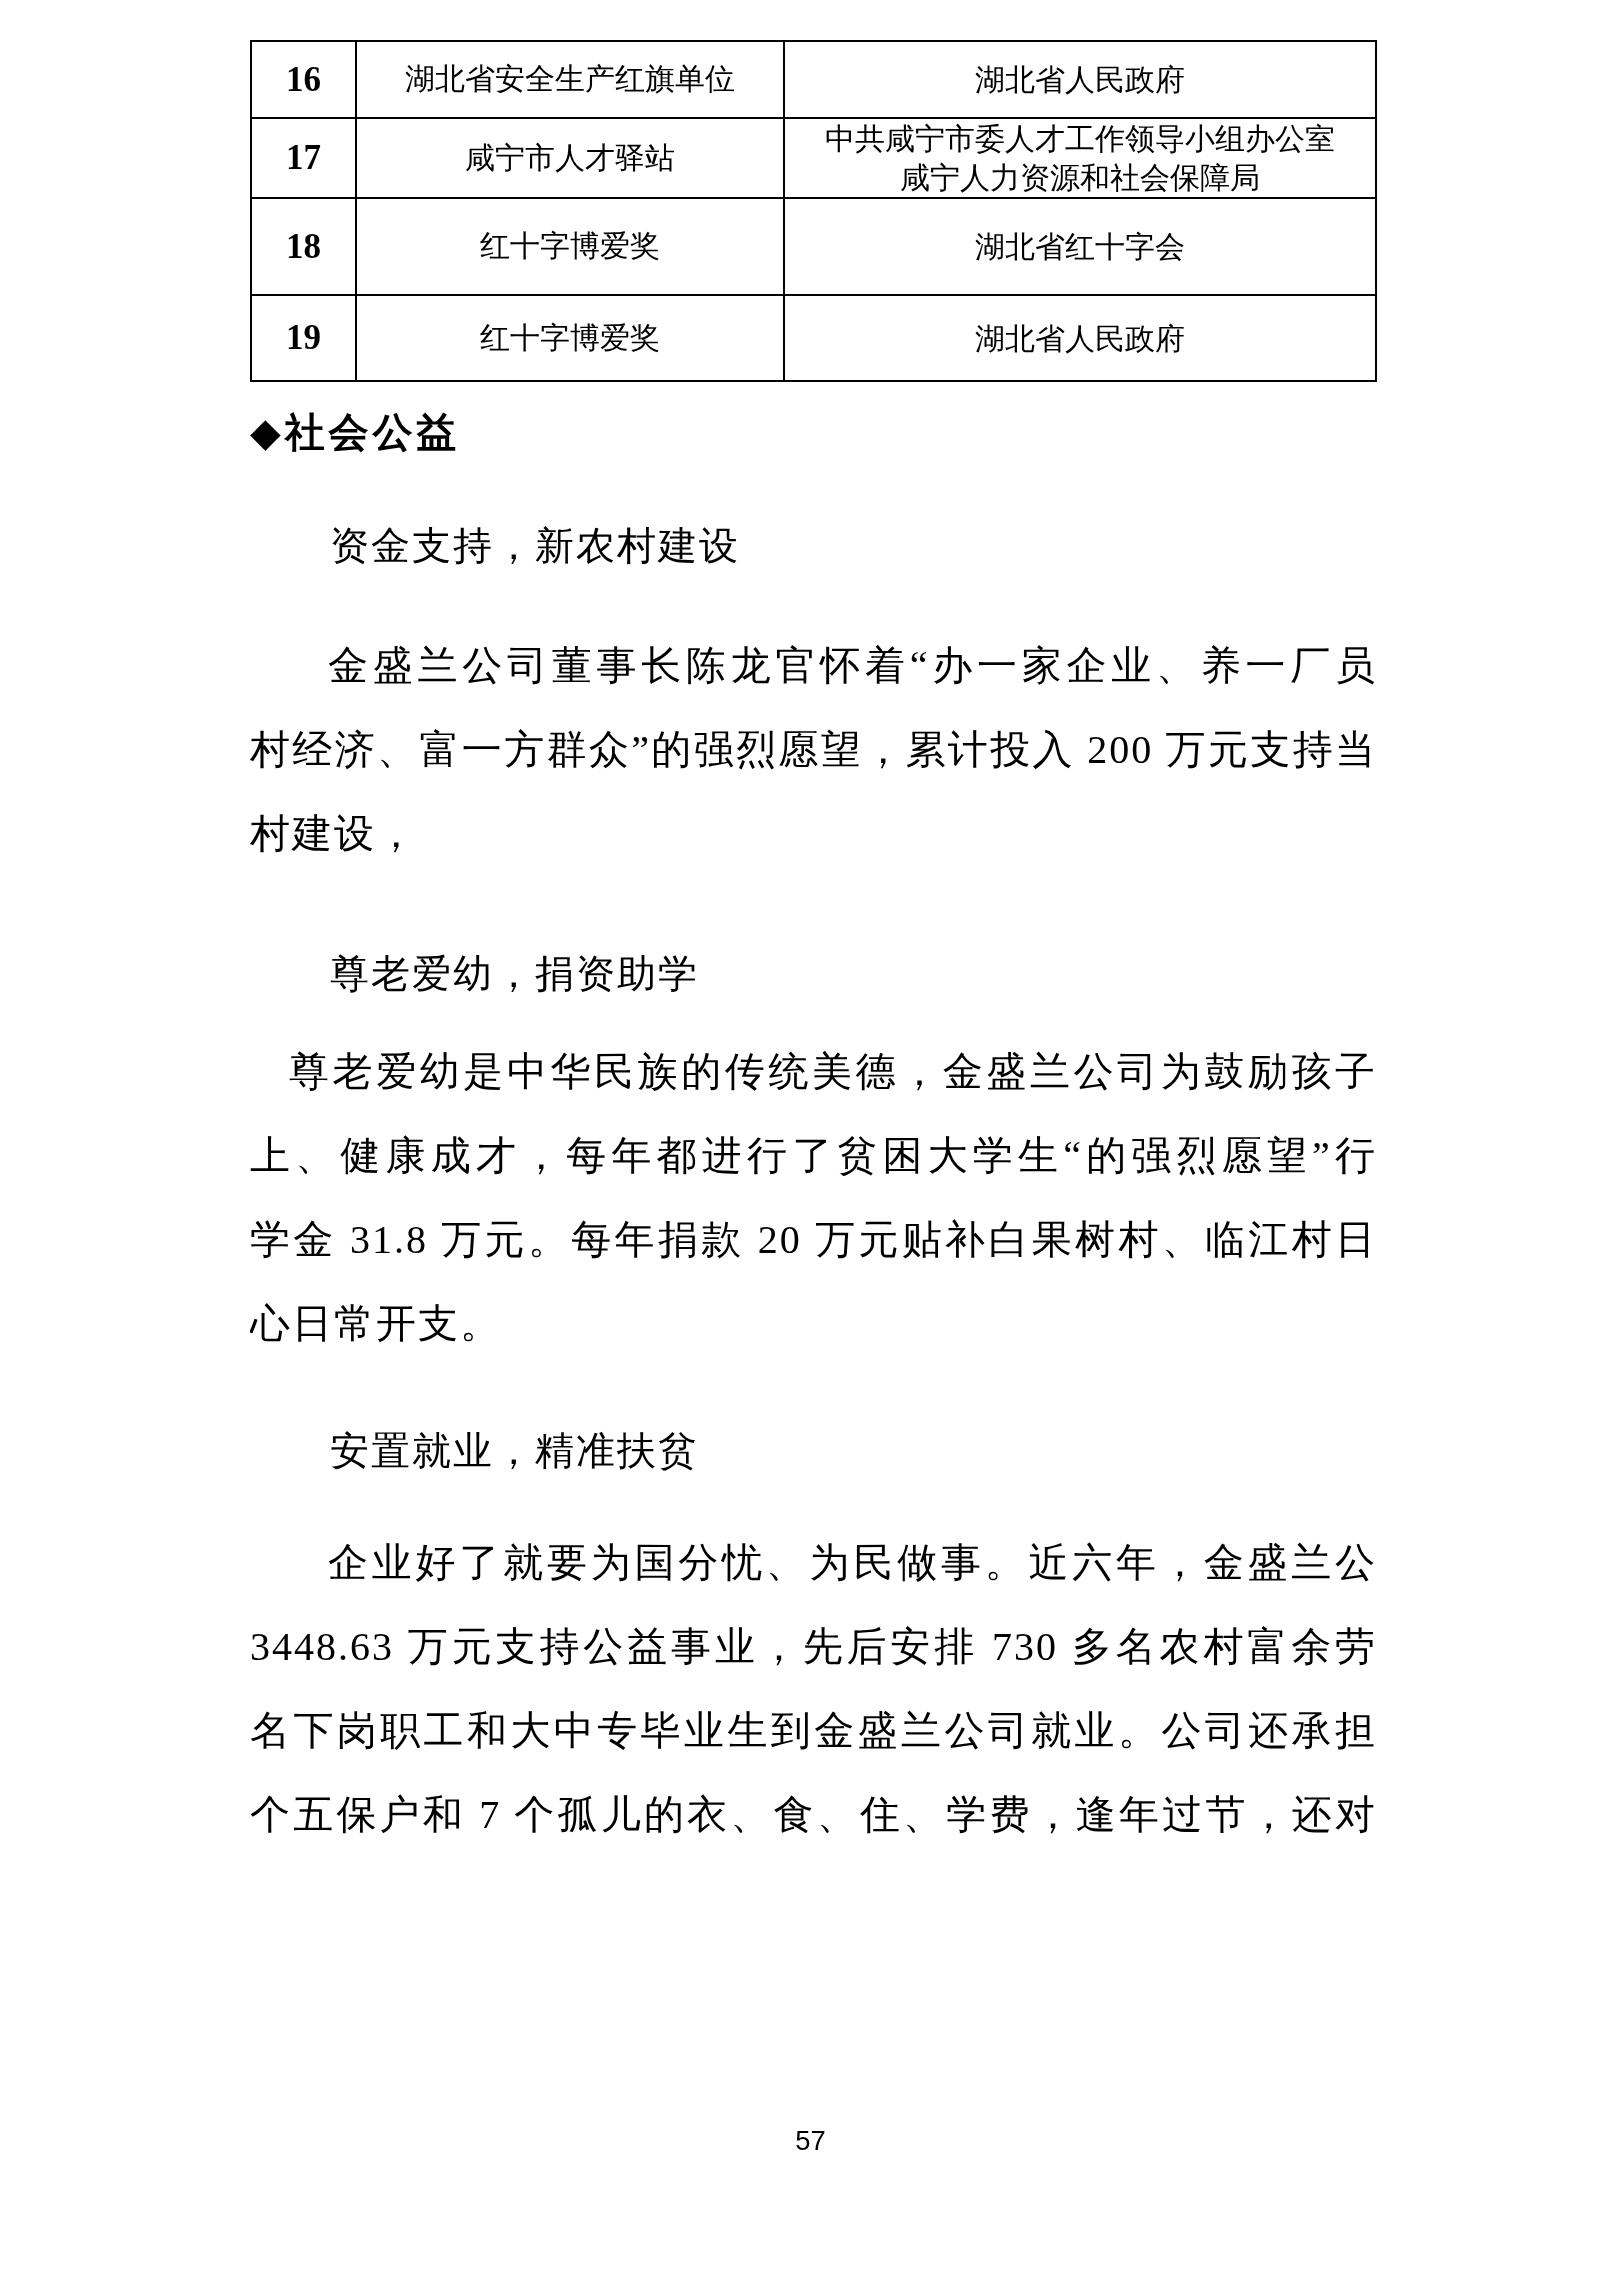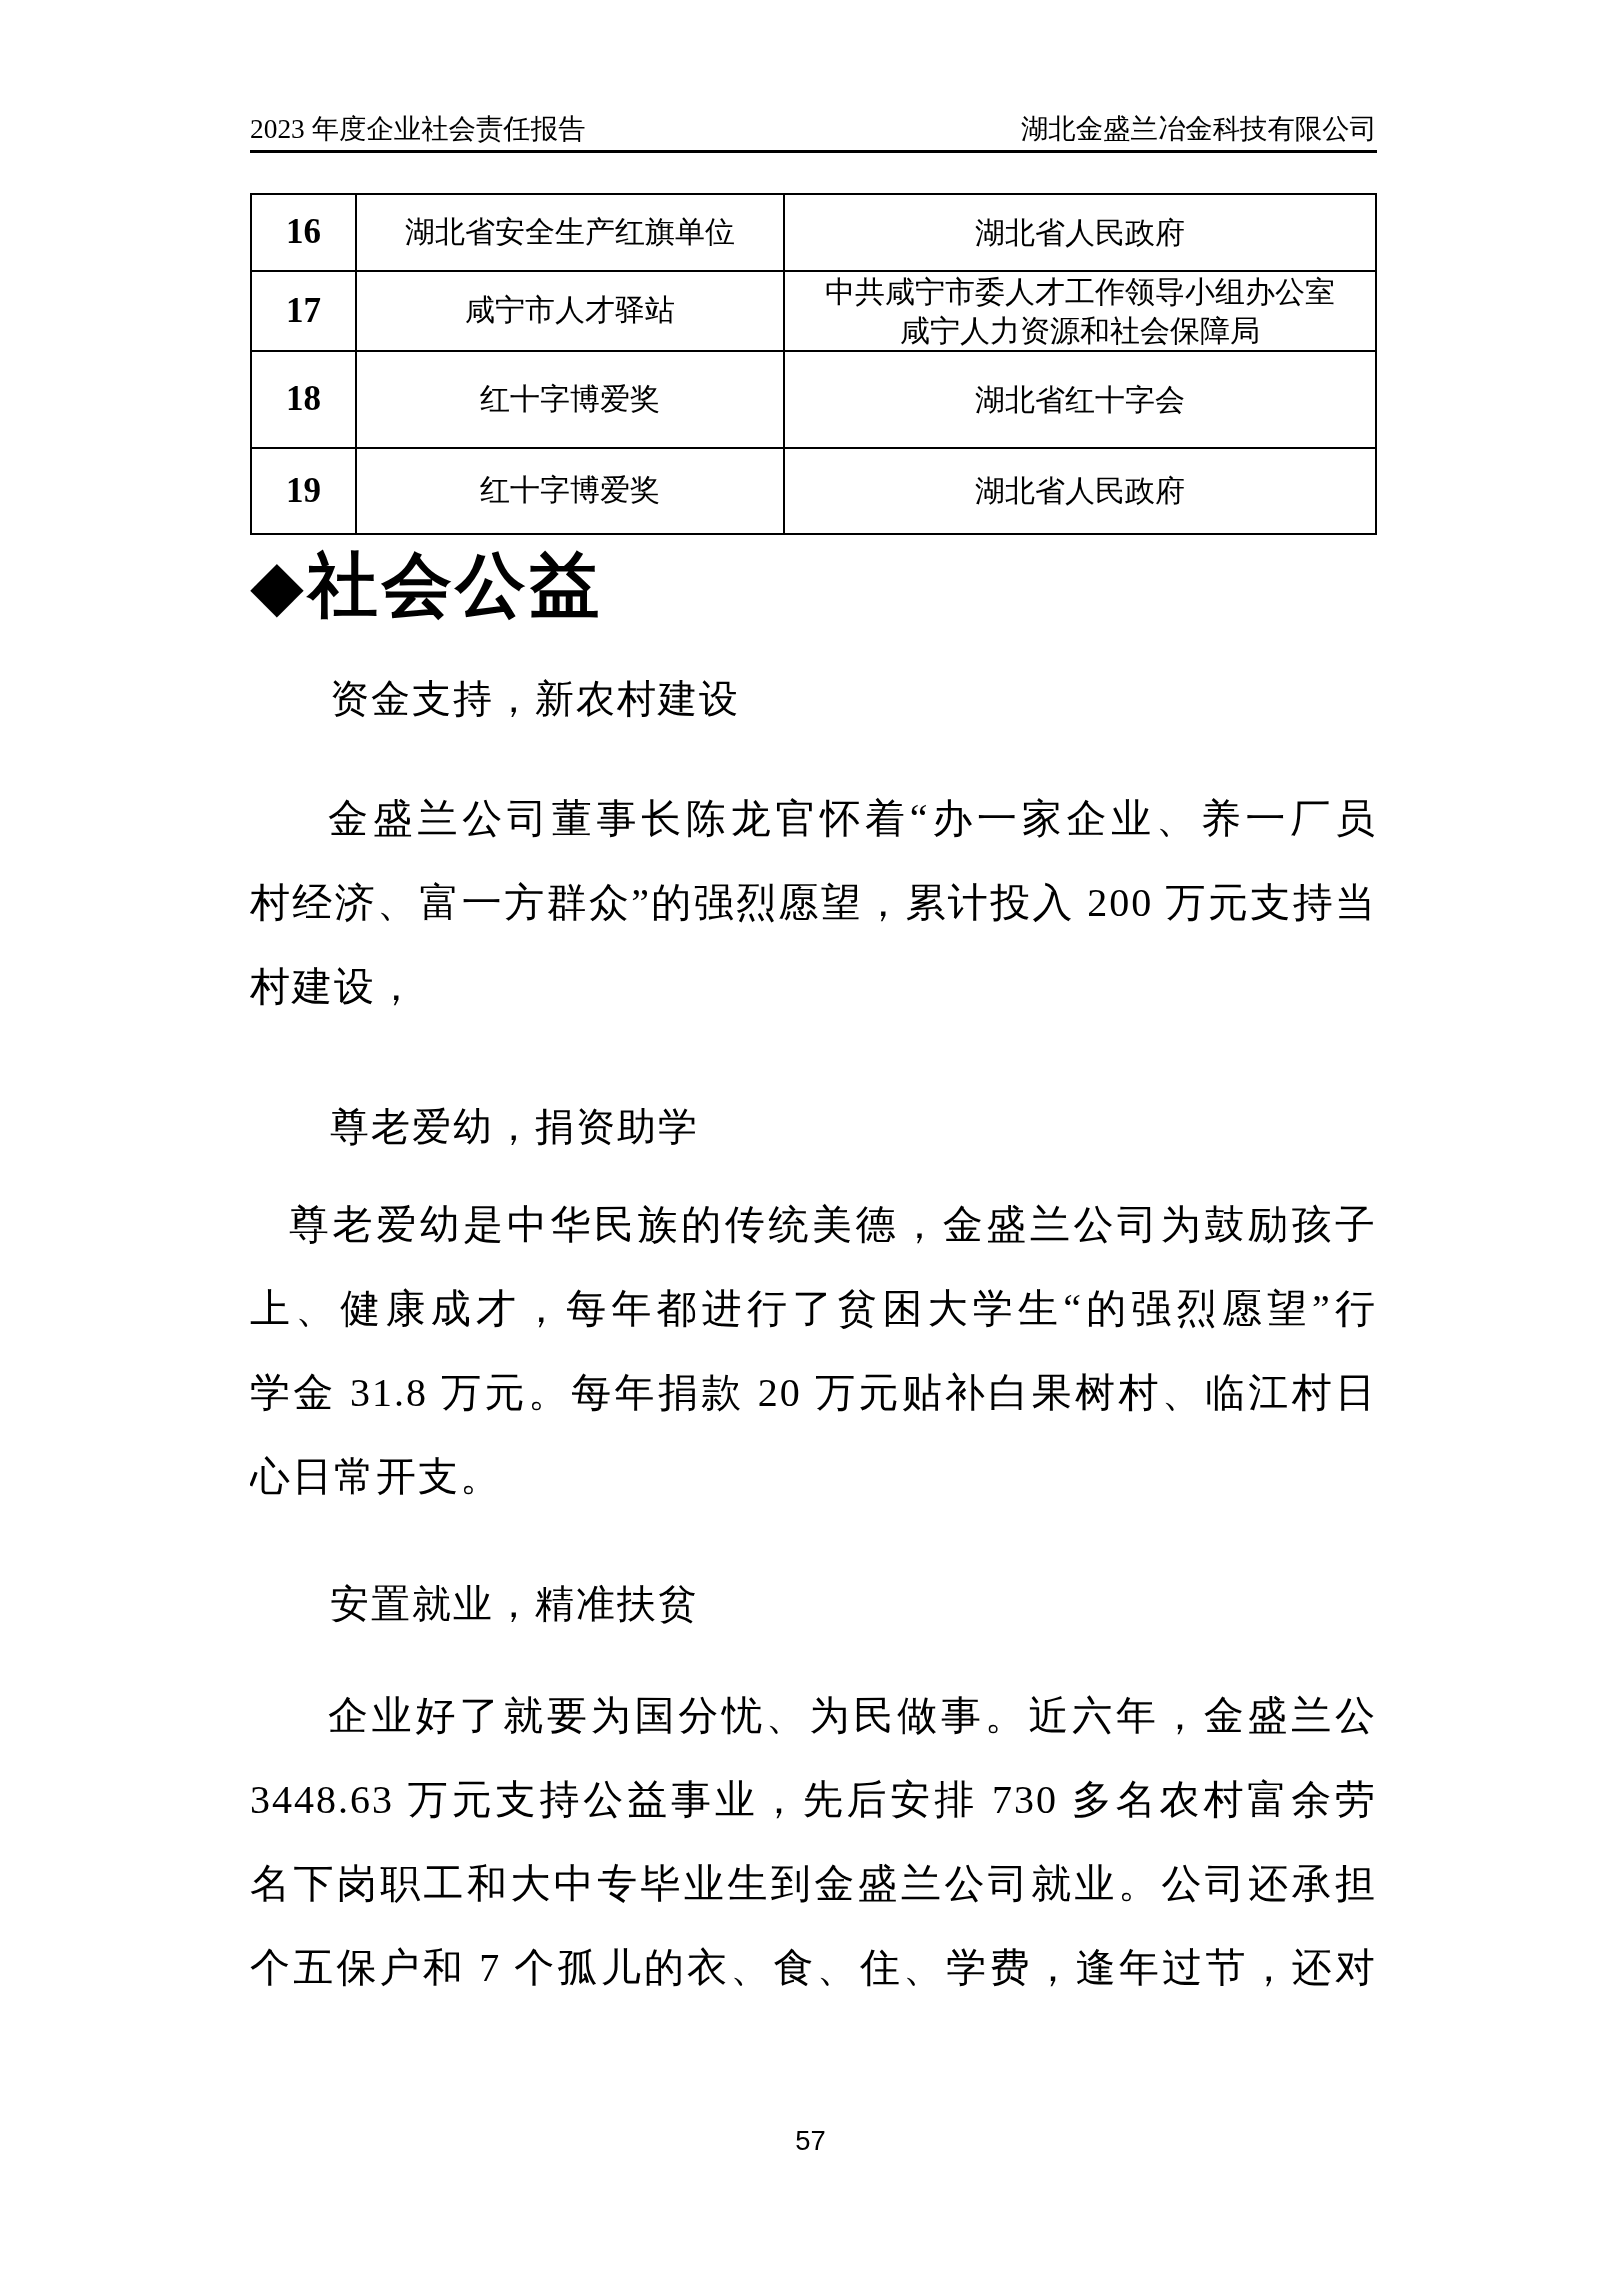--- a/index.html
+++ b/index.html
@@ -37,21 +37,21 @@
   table.awards col.c1 { width:105px; }
   table.awards col.c2 { width:428px; }
   table.awards tr:nth-child(1){ height:77px; }
   table.awards tr:nth-child(2){ height:78px; }
   table.awards tr:nth-child(3){ height:97px; }
   table.awards tr:nth-child(4){ height:86px; }
   .issuer-line { line-height:39px; }
   
   .section-heading {
     margin-top:13.7px;
-    font-size:70px; font-weight:bold;
+    font-size:40px; font-weight:bold;
     letter-spacing:3.9px; line-height:73px;
     white-space:nowrap;
   }
   .diamond { font-family:"DejaVu Sans",sans-serif; font-weight:normal; }
   
   .subhead {
     font-family:"Liberation Sans","DejaVu Sans",sans-serif;
     font-weight:normal; font-size:39px; line-height:47px;
     padding-left:80px; letter-spacing:2px;
     white-space:nowrap;
@@ -79,24 +79,20 @@
     font-family:"Liberation Sans","DejaVu Sans",sans-serif;
     font-size:27.4px;
   }
 </style>
 </head>
 <body>
 
 <div class="page">
   <div class="content">
 
-    <div class="hdr">
-      <span>2023 年度企业社会责任报告</span>
-      <span>湖北金盛兰冶金科技有限公司</span>
-    </div>
 
     <table class="awards">
       <colgroup>
           <col class="c1">
           <col class="c2">
           <col>
         </colgroup>
       <tbody>
         <tr>
           <td class="no">16</td>

